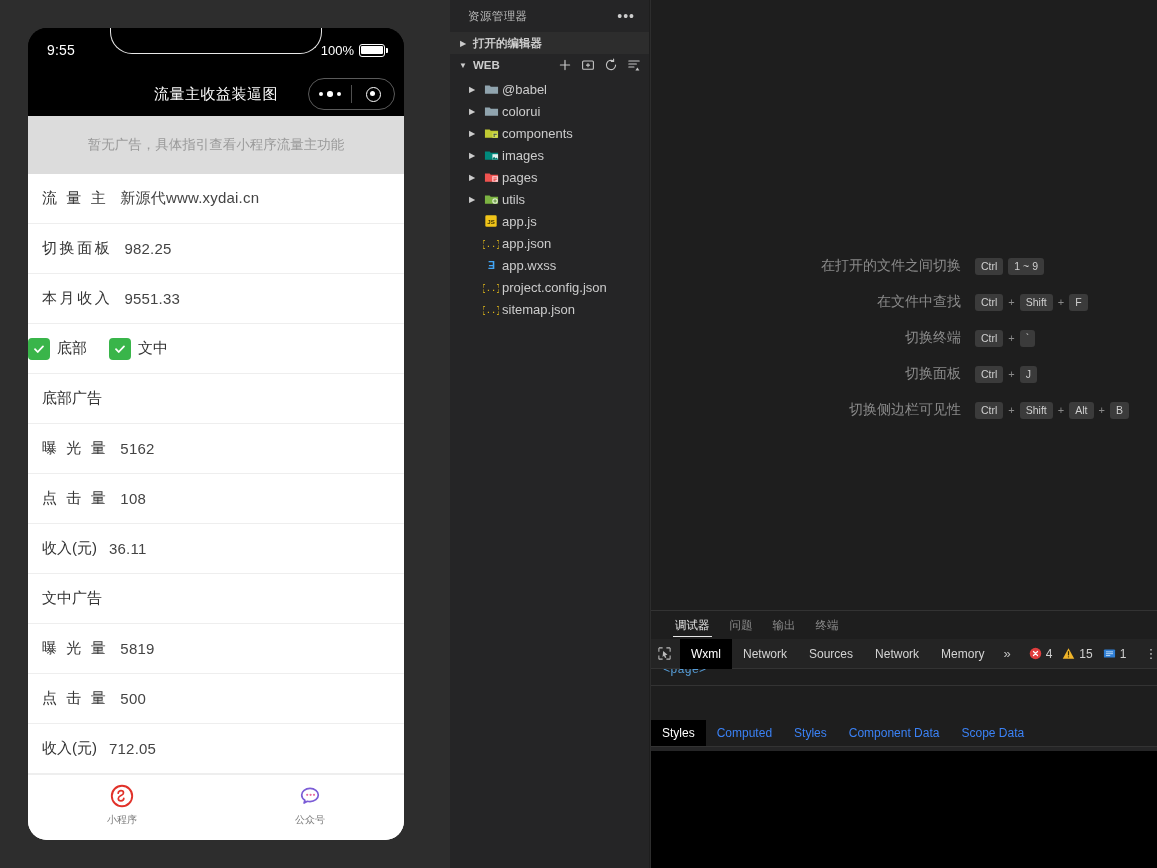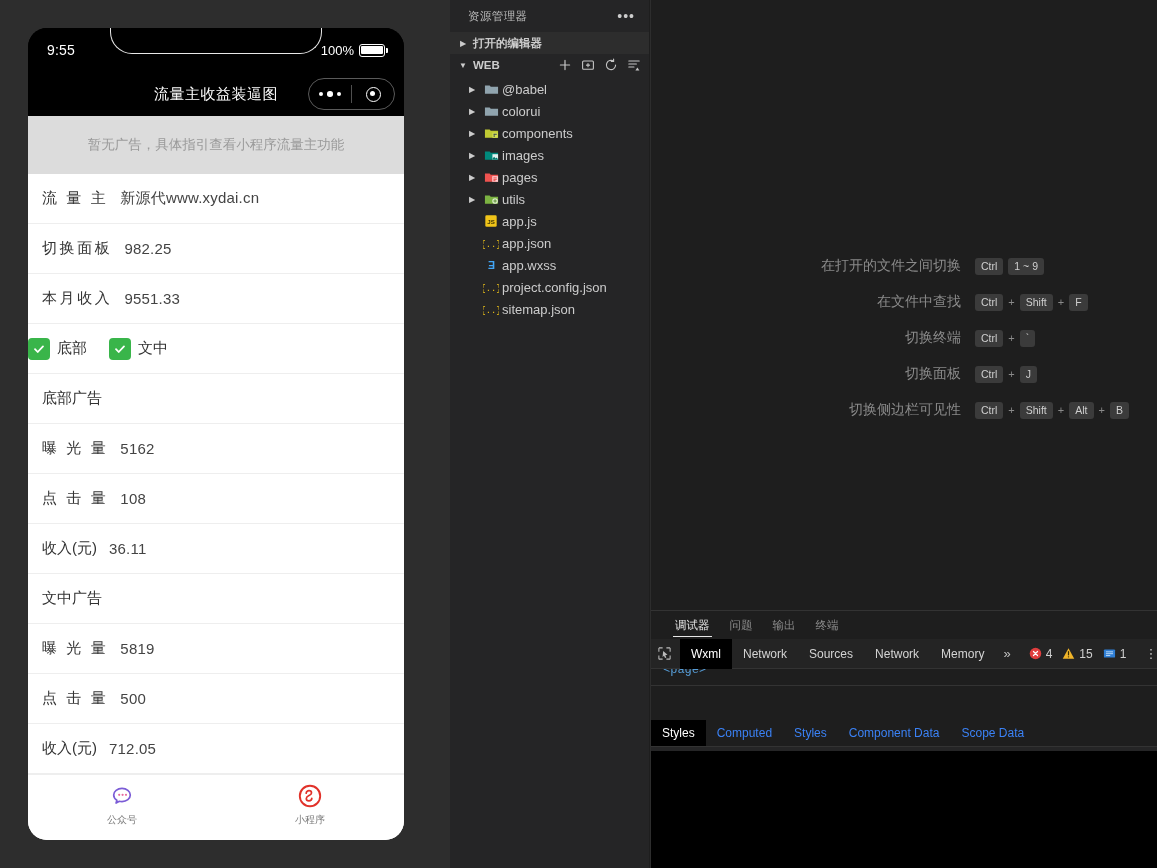--- a/index.html
+++ b/index.html
@@ -301,36 +301,36 @@
           <div class="row">
             <span class="label nosp">收入(元)</span>
             <span class="value">712.05</span>
           </div>
         </div>
 
         <div class="tabbar">
           <div class="tab-item">
             <span class="tab-icon">
               <svg width="24" height="24" viewBox="0 0 24 24">
+                <circle cx="12" cy="12" r="10.2" fill="none" stroke="#e1322a" stroke-width="1.9"></circle>
+                <path d="M8.2 9.2c0-1.5 1.3-2.5 2.8-2.5 1.4 0 2.5.9 2.5 2.2 0 2.8-5.2 2.6-5.2 5.6 0 1.4 1.2 2.4 2.6 2.4 1.6 0 2.9-1.1 2.9-2.6" fill="none" stroke="#e1322a" stroke-width="1.7" stroke-linecap="round"></path>
+              </svg>
+            </span>
+            <span class="tab-label">小程序</span>
+          </div>
+          <div class="tab-item">
+            <span class="tab-icon">
+              <svg width="24" height="24" viewBox="0 0 24 24">
                 <path d="M12 4.4c4.6 0 8.3 2.9 8.3 6.6 0 3.6-3.7 6.6-8.3 6.6-.9 0-1.8-.1-2.6-.3l-3.3 1.8.8-2.9C4.9 15 3.7 13 3.7 11c0-3.7 3.7-6.6 8.3-6.6z" fill="none" stroke="#7b5cd6" stroke-width="1.7" stroke-linejoin="round"></path>
                 <circle cx="9.2" cy="10.8" r="1.1" fill="#e86ba0"></circle>
                 <circle cx="12.6" cy="10.8" r="1.1" fill="#e86ba0"></circle>
                 <circle cx="16" cy="10.8" r="1.1" fill="#e86ba0"></circle>
               </svg>
             </span>
             <span class="tab-label">公众号</span>
-          </div>
-          <div class="tab-item">
-            <span class="tab-icon">
-              <svg width="24" height="24" viewBox="0 0 24 24">
-                <circle cx="12" cy="12" r="10.2" fill="none" stroke="#e1322a" stroke-width="1.9"></circle>
-                <path d="M8.2 9.2c0-1.5 1.3-2.5 2.8-2.5 1.4 0 2.5.9 2.5 2.2 0 2.8-5.2 2.6-5.2 5.6 0 1.4 1.2 2.4 2.6 2.4 1.6 0 2.9-1.1 2.9-2.6" fill="none" stroke="#e1322a" stroke-width="1.7" stroke-linecap="round"></path>
-              </svg>
-            </span>
-            <span class="tab-label">小程序</span>
           </div>
         </div>
 
       </div>
     </div>
   </div>
 
   <div class="explorer">
     <div class="exp-head">
       <span>资源管理器</span>

